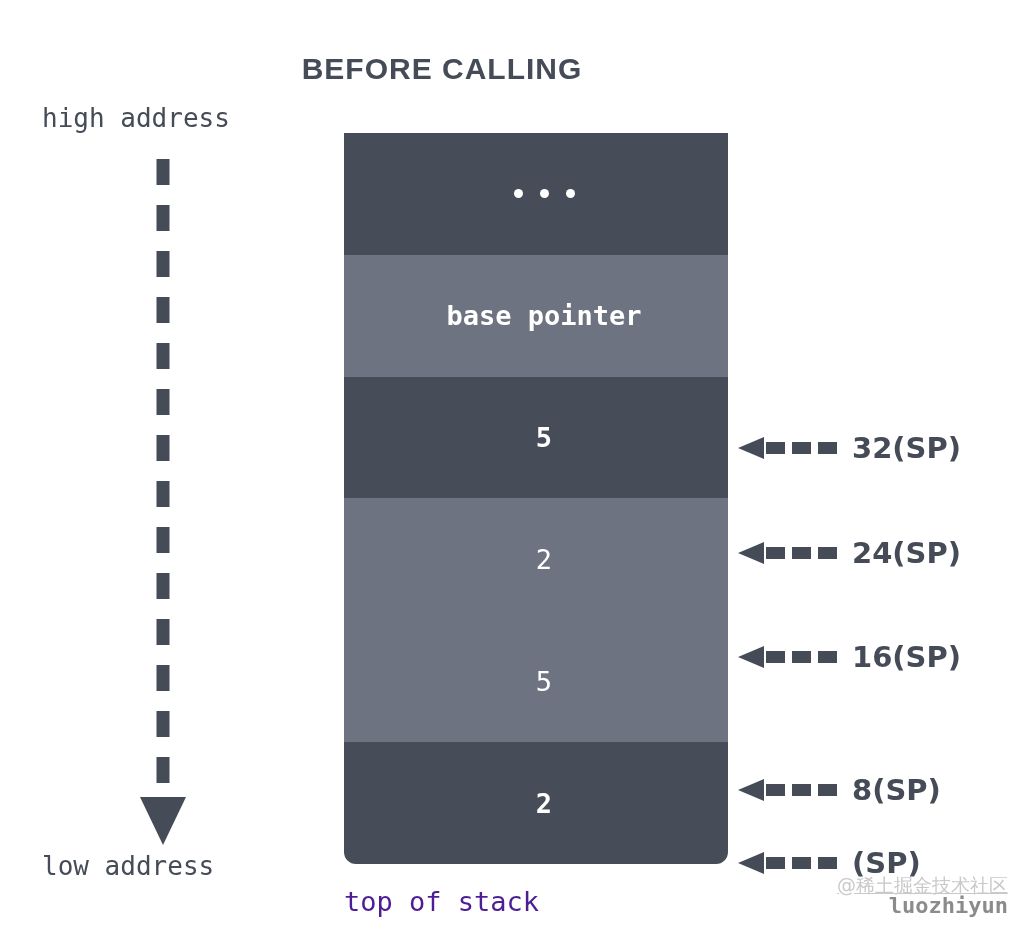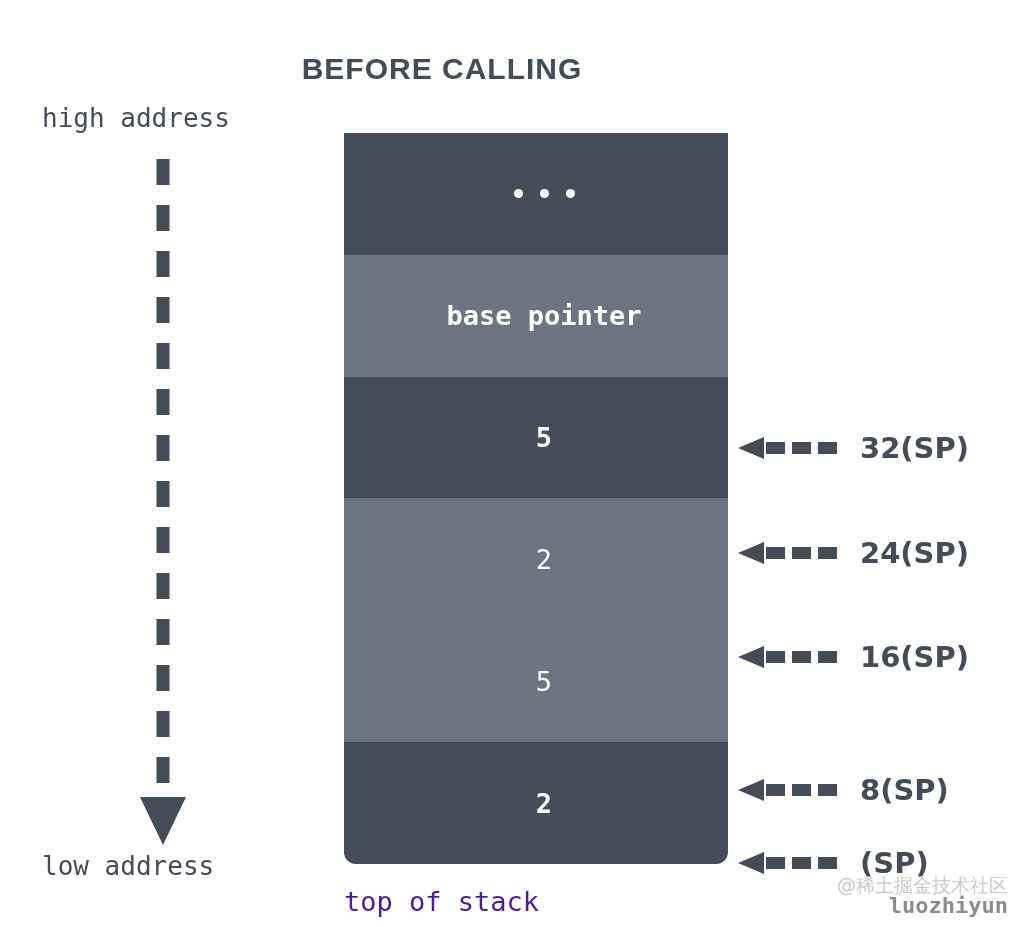--- a/index.html
+++ b/index.html
@@ -110,21 +110,21 @@
     white-space: pre;
   }
 
   
   .sp-pointer {
     position: absolute;
     left: 738px;
     height: 34px;
     display: flex;
     align-items: center;
-    gap: 8px;
+    gap: 0;
   }
   .sp-arrow {
     flex: 0 0 auto;
     display: block;
   }
   .sp-label {
     margin-left: 14px;
     font-family: "DejaVu Sans", "Liberation Sans", sans-serif;
     font-size: 29px;
     font-weight: bold;
@@ -140,20 +140,21 @@
     top: 876px;
     text-align: right;
     line-height: 1.05;
   }
   #watermark-site {
     font-family: "DejaVu Sans", "Liberation Sans", sans-serif;
     font-size: 19px;
     color: #c9c9c9;
     white-space: pre;
     display: block;
+    text-decoration: underline;
   }
   #watermark-user {
     font-family: "DejaVu Sans Mono", "Liberation Mono", monospace;
     font-size: 22px;
     font-weight: bold;
     color: #8b8b8b;
     white-space: pre;
     display: block;
     margin-top: -2px;
   }

